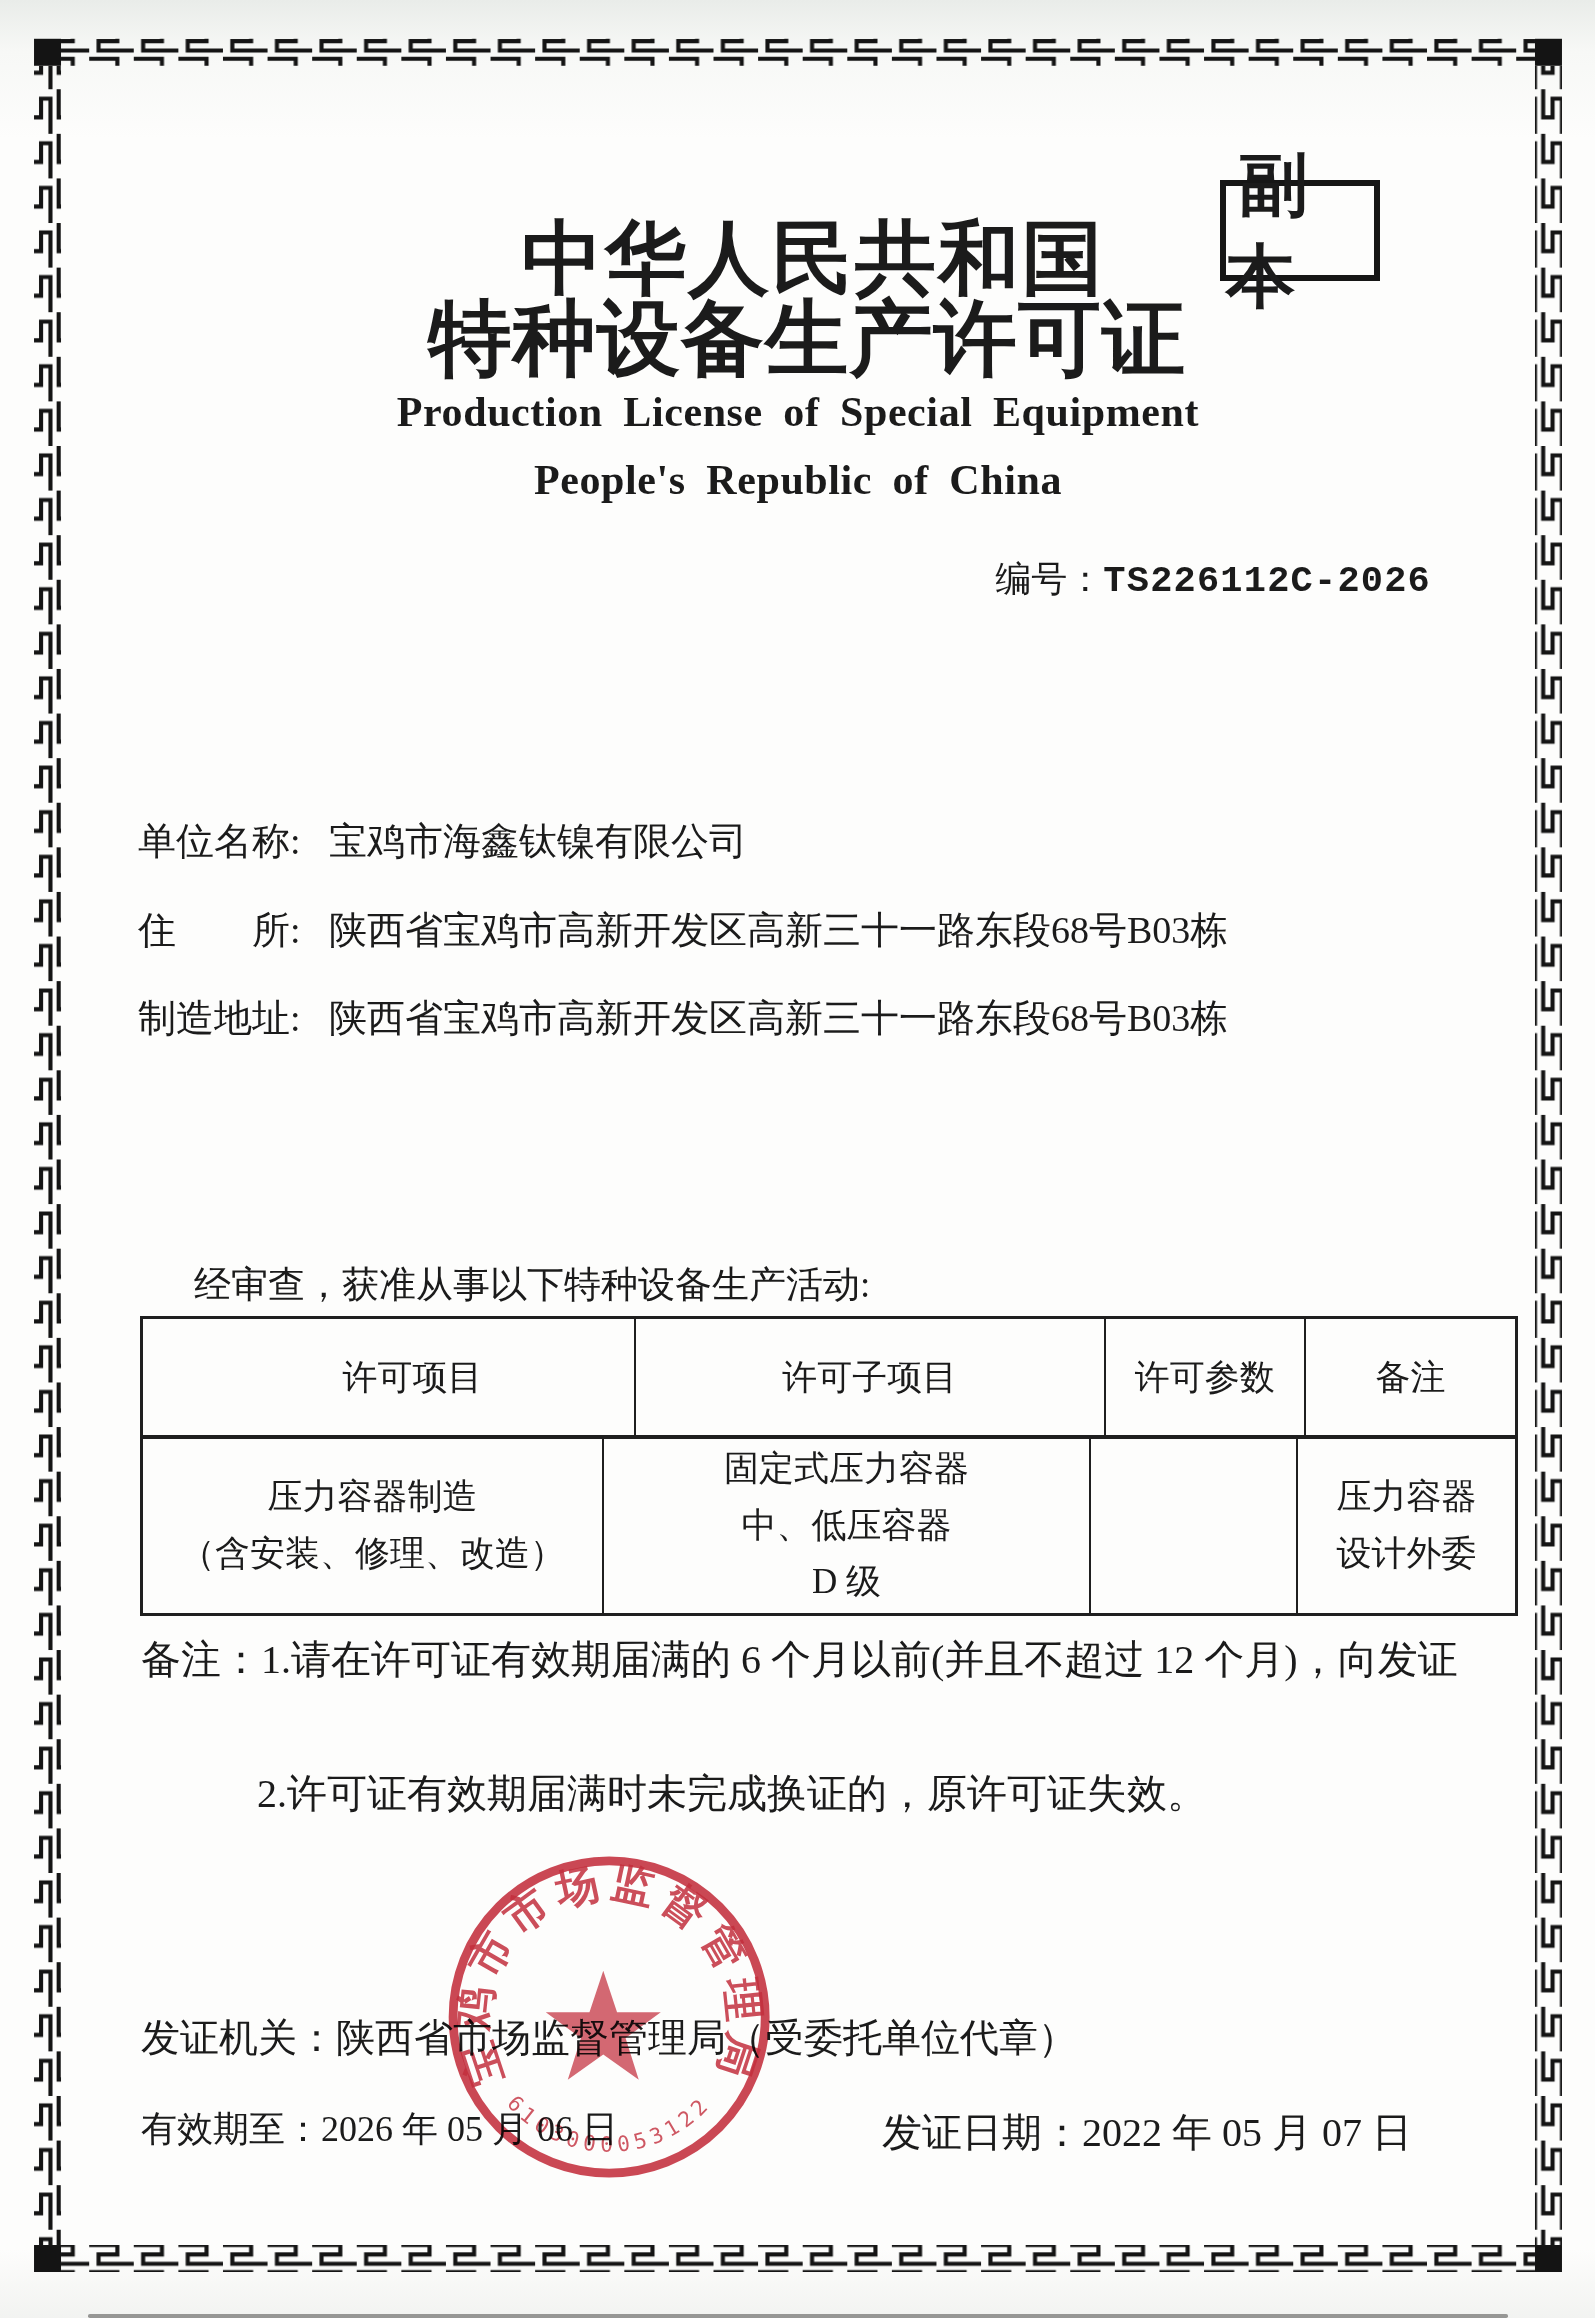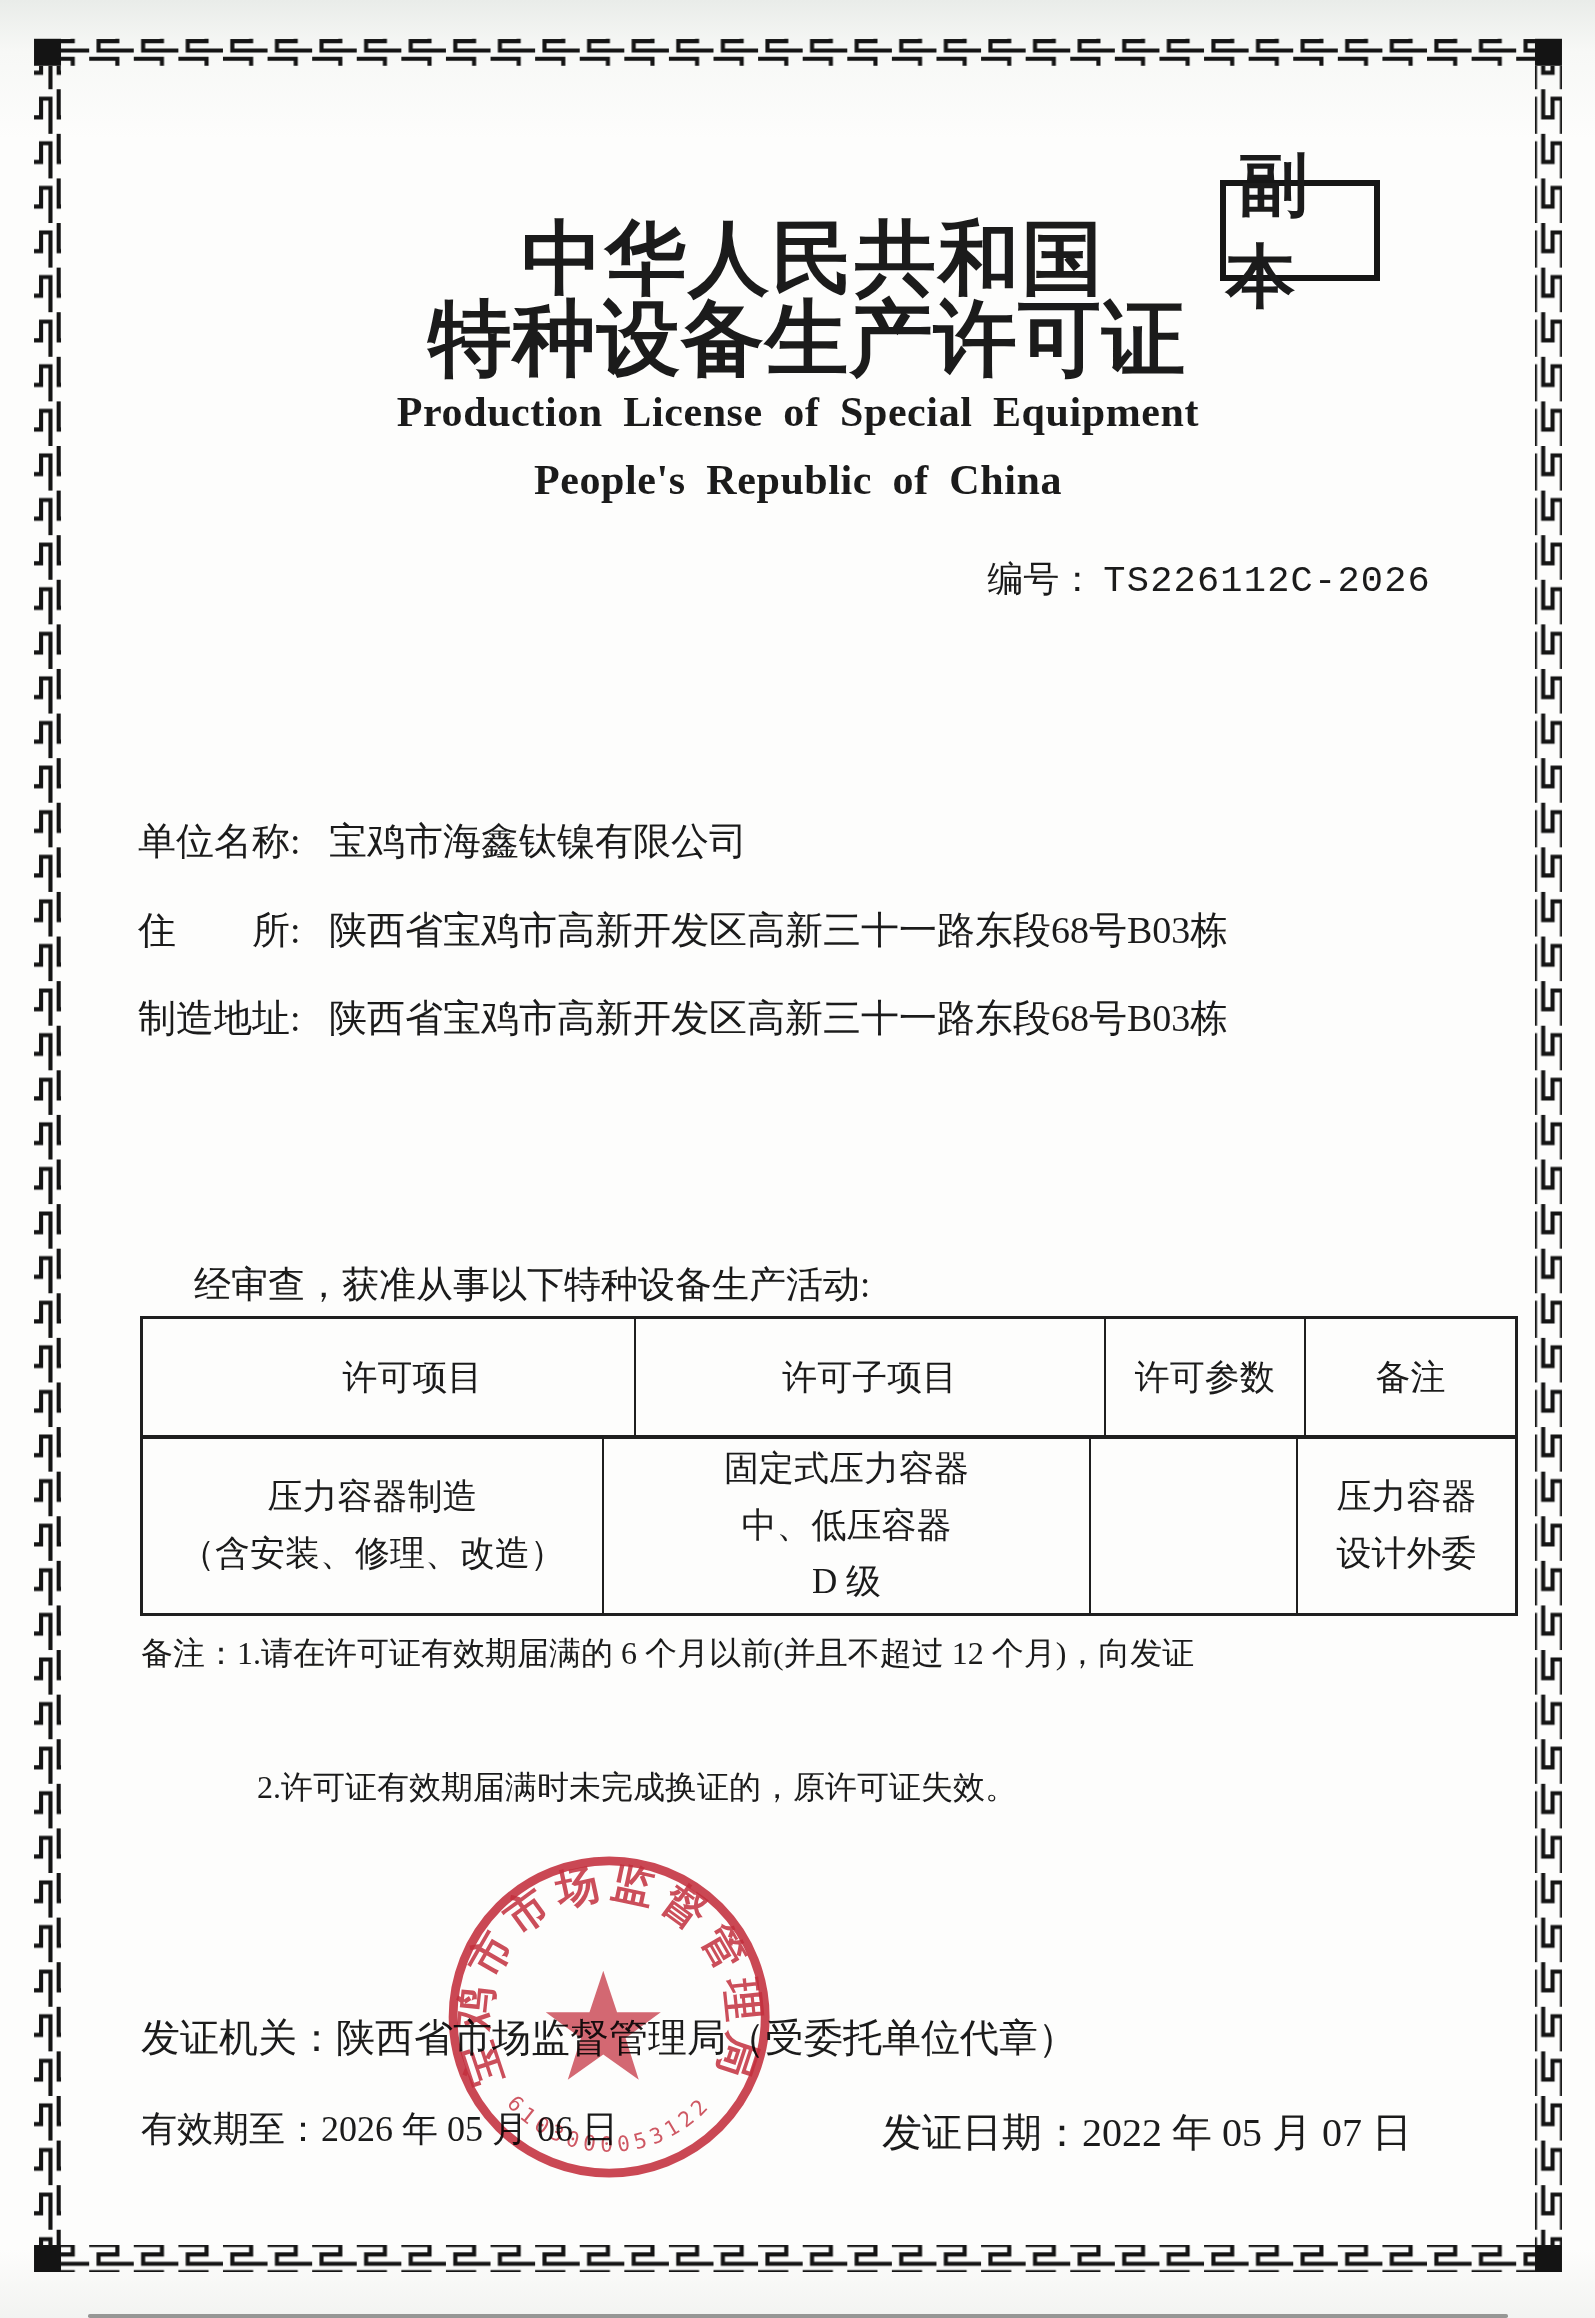--- a/index.html
+++ b/index.html
@@ -21,21 +21,21 @@
     display:flex;align-items:center;justify-content:center;
     font-size:69px;font-weight:bold;letter-spacing:13px;text-indent:13px;
   }
   .title-cn-1{left:0;right:0;top:216px;text-align:center;font-size:81px;line-height:1.05;letter-spacing:2.3px;transform:translateX(15.3px);}
   .title-cn-2{left:0;right:0;top:295px;text-align:center;font-size:83px;line-height:1.05;letter-spacing:1.2px;transform:translateX(9.4px);}
   .title-en{left:0;right:0;text-align:center;font-weight:bold;font-size:42px;word-spacing:9.4px;letter-spacing:0.6px;}
   .title-en-1{top:388px;}
   .title-en-2{top:456px;}
 
   .license-no{top:555px;right:165px;font-size:36px;}
-  .license-no .num{font-family:"Liberation Mono","DejaVu Sans Mono",monospace;font-size:37px;letter-spacing:1.2px;font-weight:normal;margin-left:8px;}
+  .license-no .num{font-family:"Liberation Mono","DejaVu Sans Mono",monospace;font-size:37px;letter-spacing:1.2px;font-weight:bold;}
 
   .field{left:138px;font-size:38px;white-space:nowrap;}
   .field .lab{display:inline-block;min-width:191px;}
   .f1{top:816px;}
   .f2{top:905px;}
   .f3{top:993px;}
 
   .intro{left:194px;top:1260px;font-size:37px;}
 
   .lic-table{
@@ -45,21 +45,21 @@
   }
   .trow-h{display:flex;height:116px;border-bottom:4.7px solid #1f1f1f;padding-left:48px;}
   .trow-d{display:flex;flex:1;}
   .tc{border-right:2.9px solid #1f1f1f;box-sizing:border-box;
       display:flex;align-items:center;justify-content:center;
       text-align:center;font-size:35px;}
   .tc.last{border-right:none;}
   .c1{width:33.6%;} .c2{width:35.5%;} .c3{width:15.1%;} .c4{flex:1;}
   .tc-data{white-space:pre-line;line-height:1.62;}
 
-  .note{font-size:32px;}
+  .note{font-size:40px;}
   .n1{left:141px;top:1632px;}
   .n2{left:302px;top:1701px;}
   .n3{left:257px;top:1766px;}
 
   .issuer{left:141px;top:2011px;font-size:39px;}
   .valid{left:141px;top:2105px;font-size:36px;}
   .issue{left:882px;top:2105px;font-size:40px;}
 
   .stamp-svg{left:439px;top:1841px;mix-blend-mode:multiply;opacity:0.93;}
   .border-svg{left:0;top:0;}

